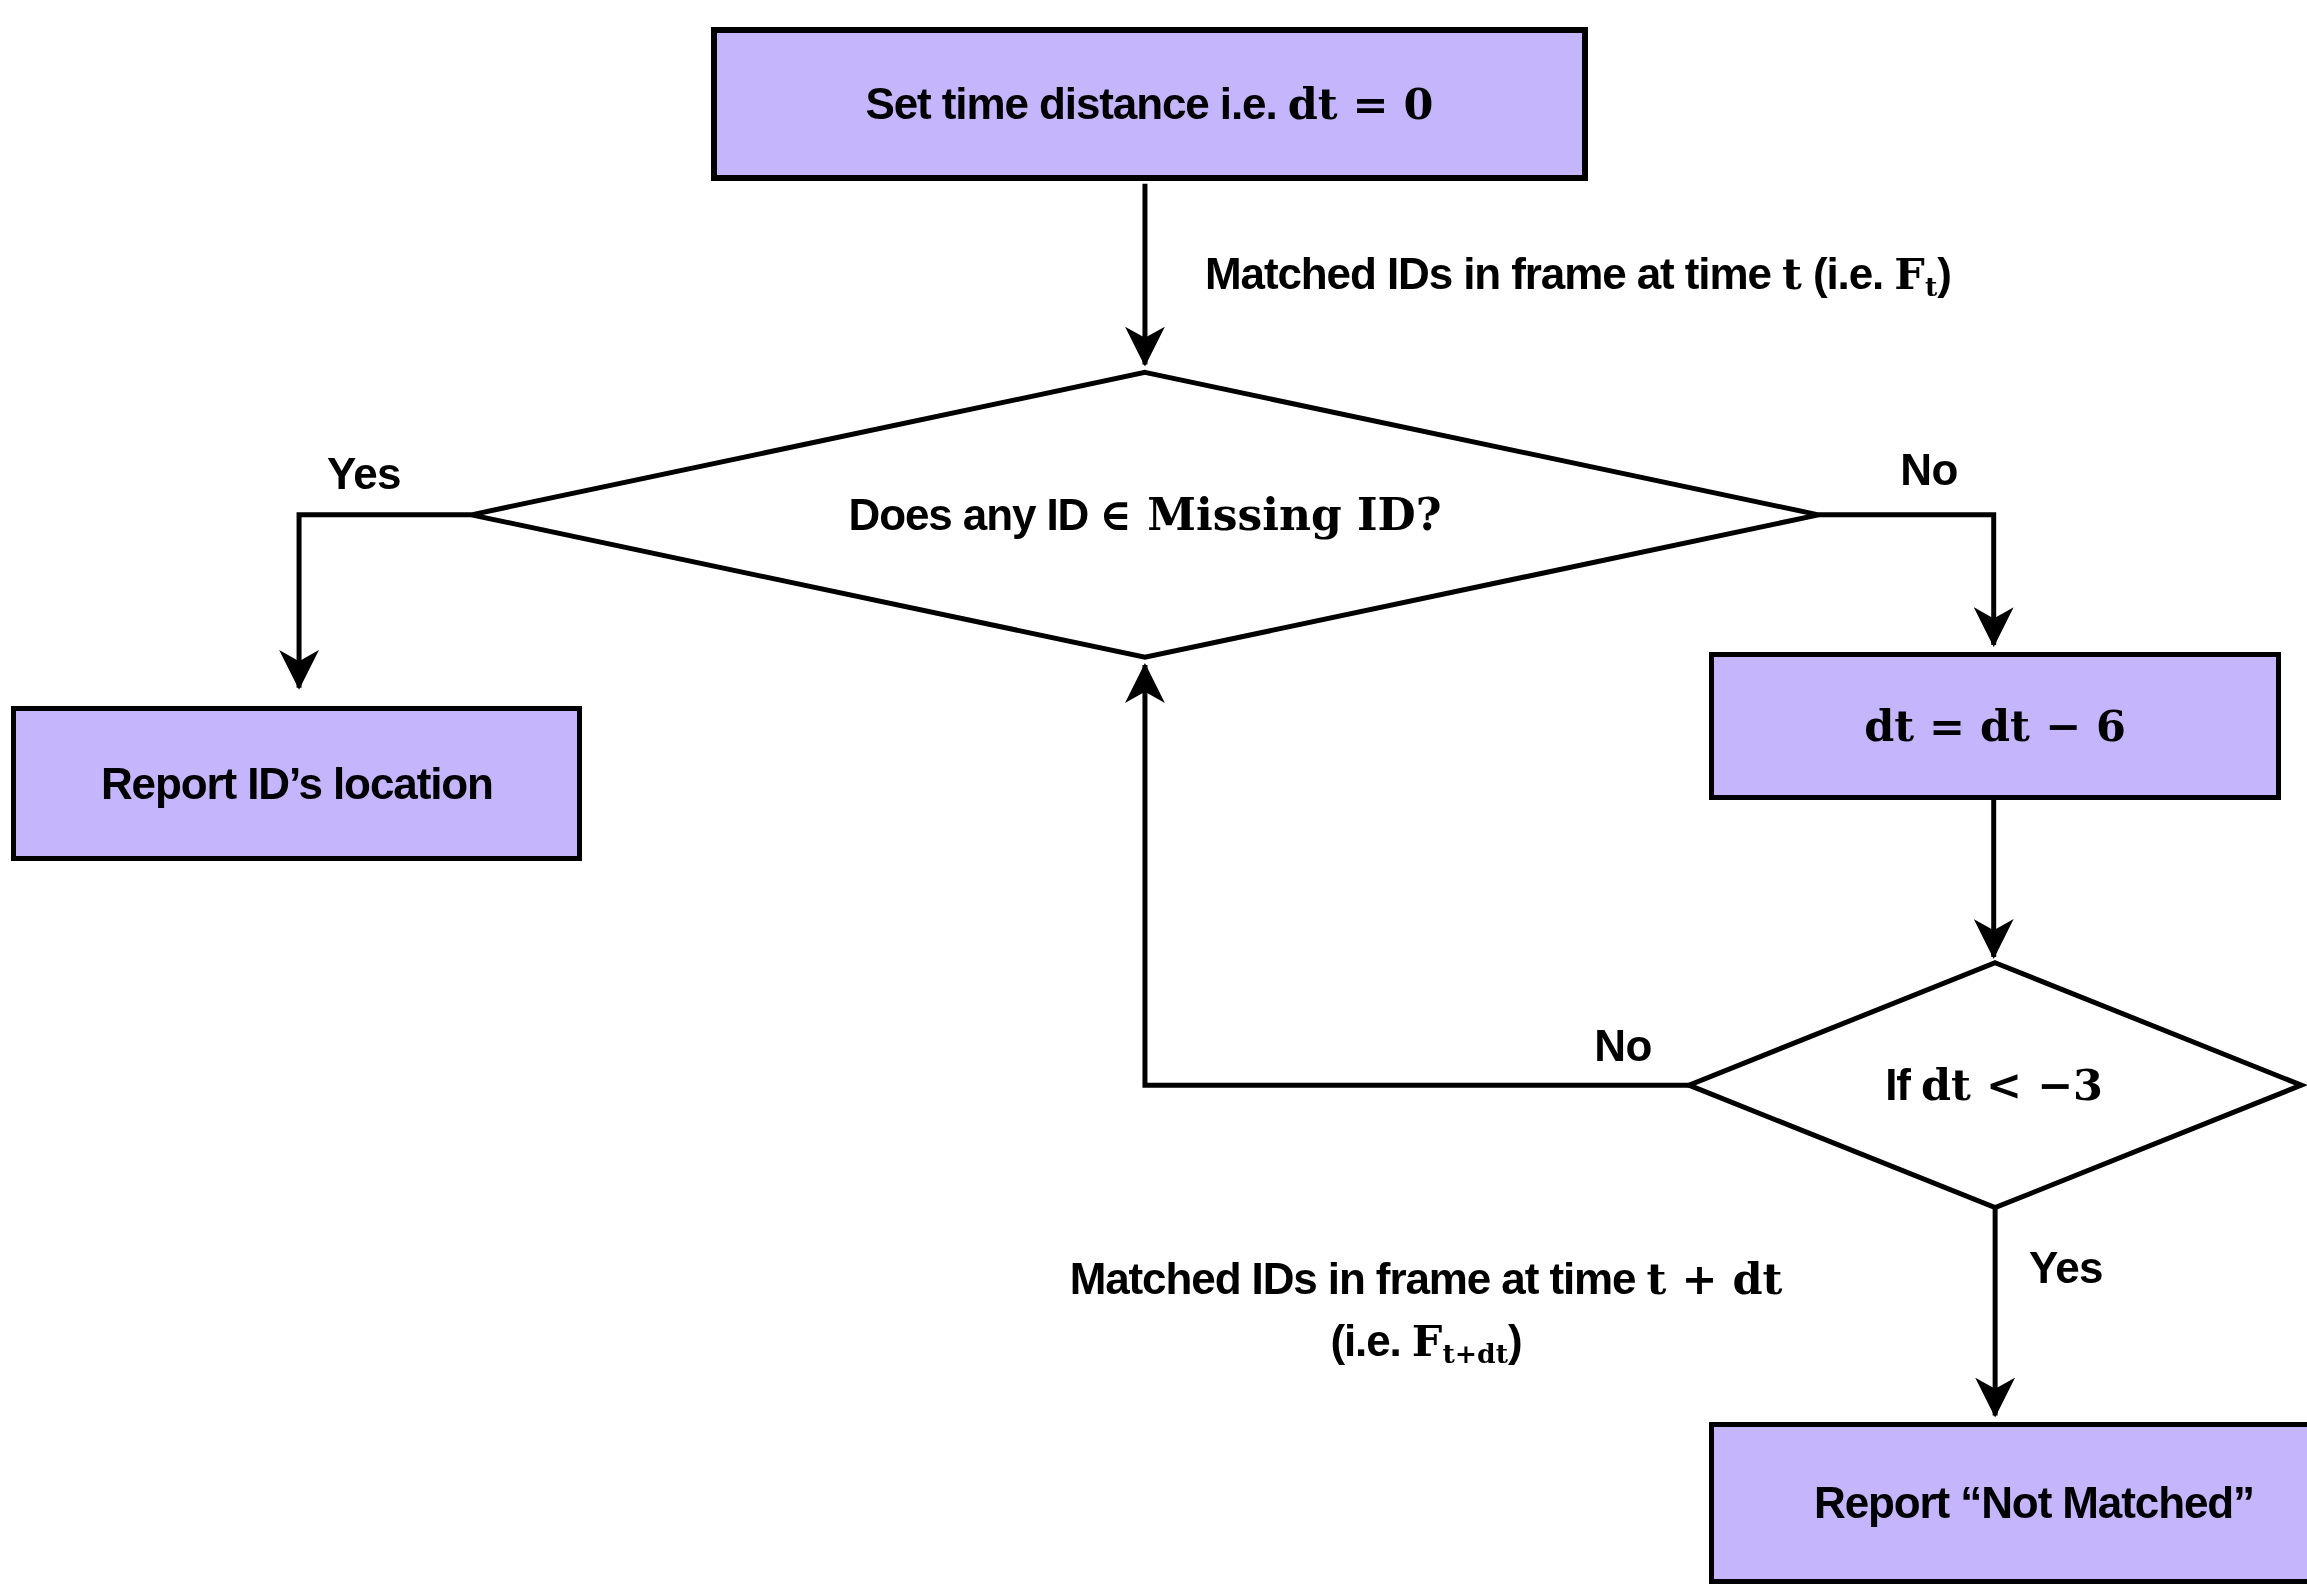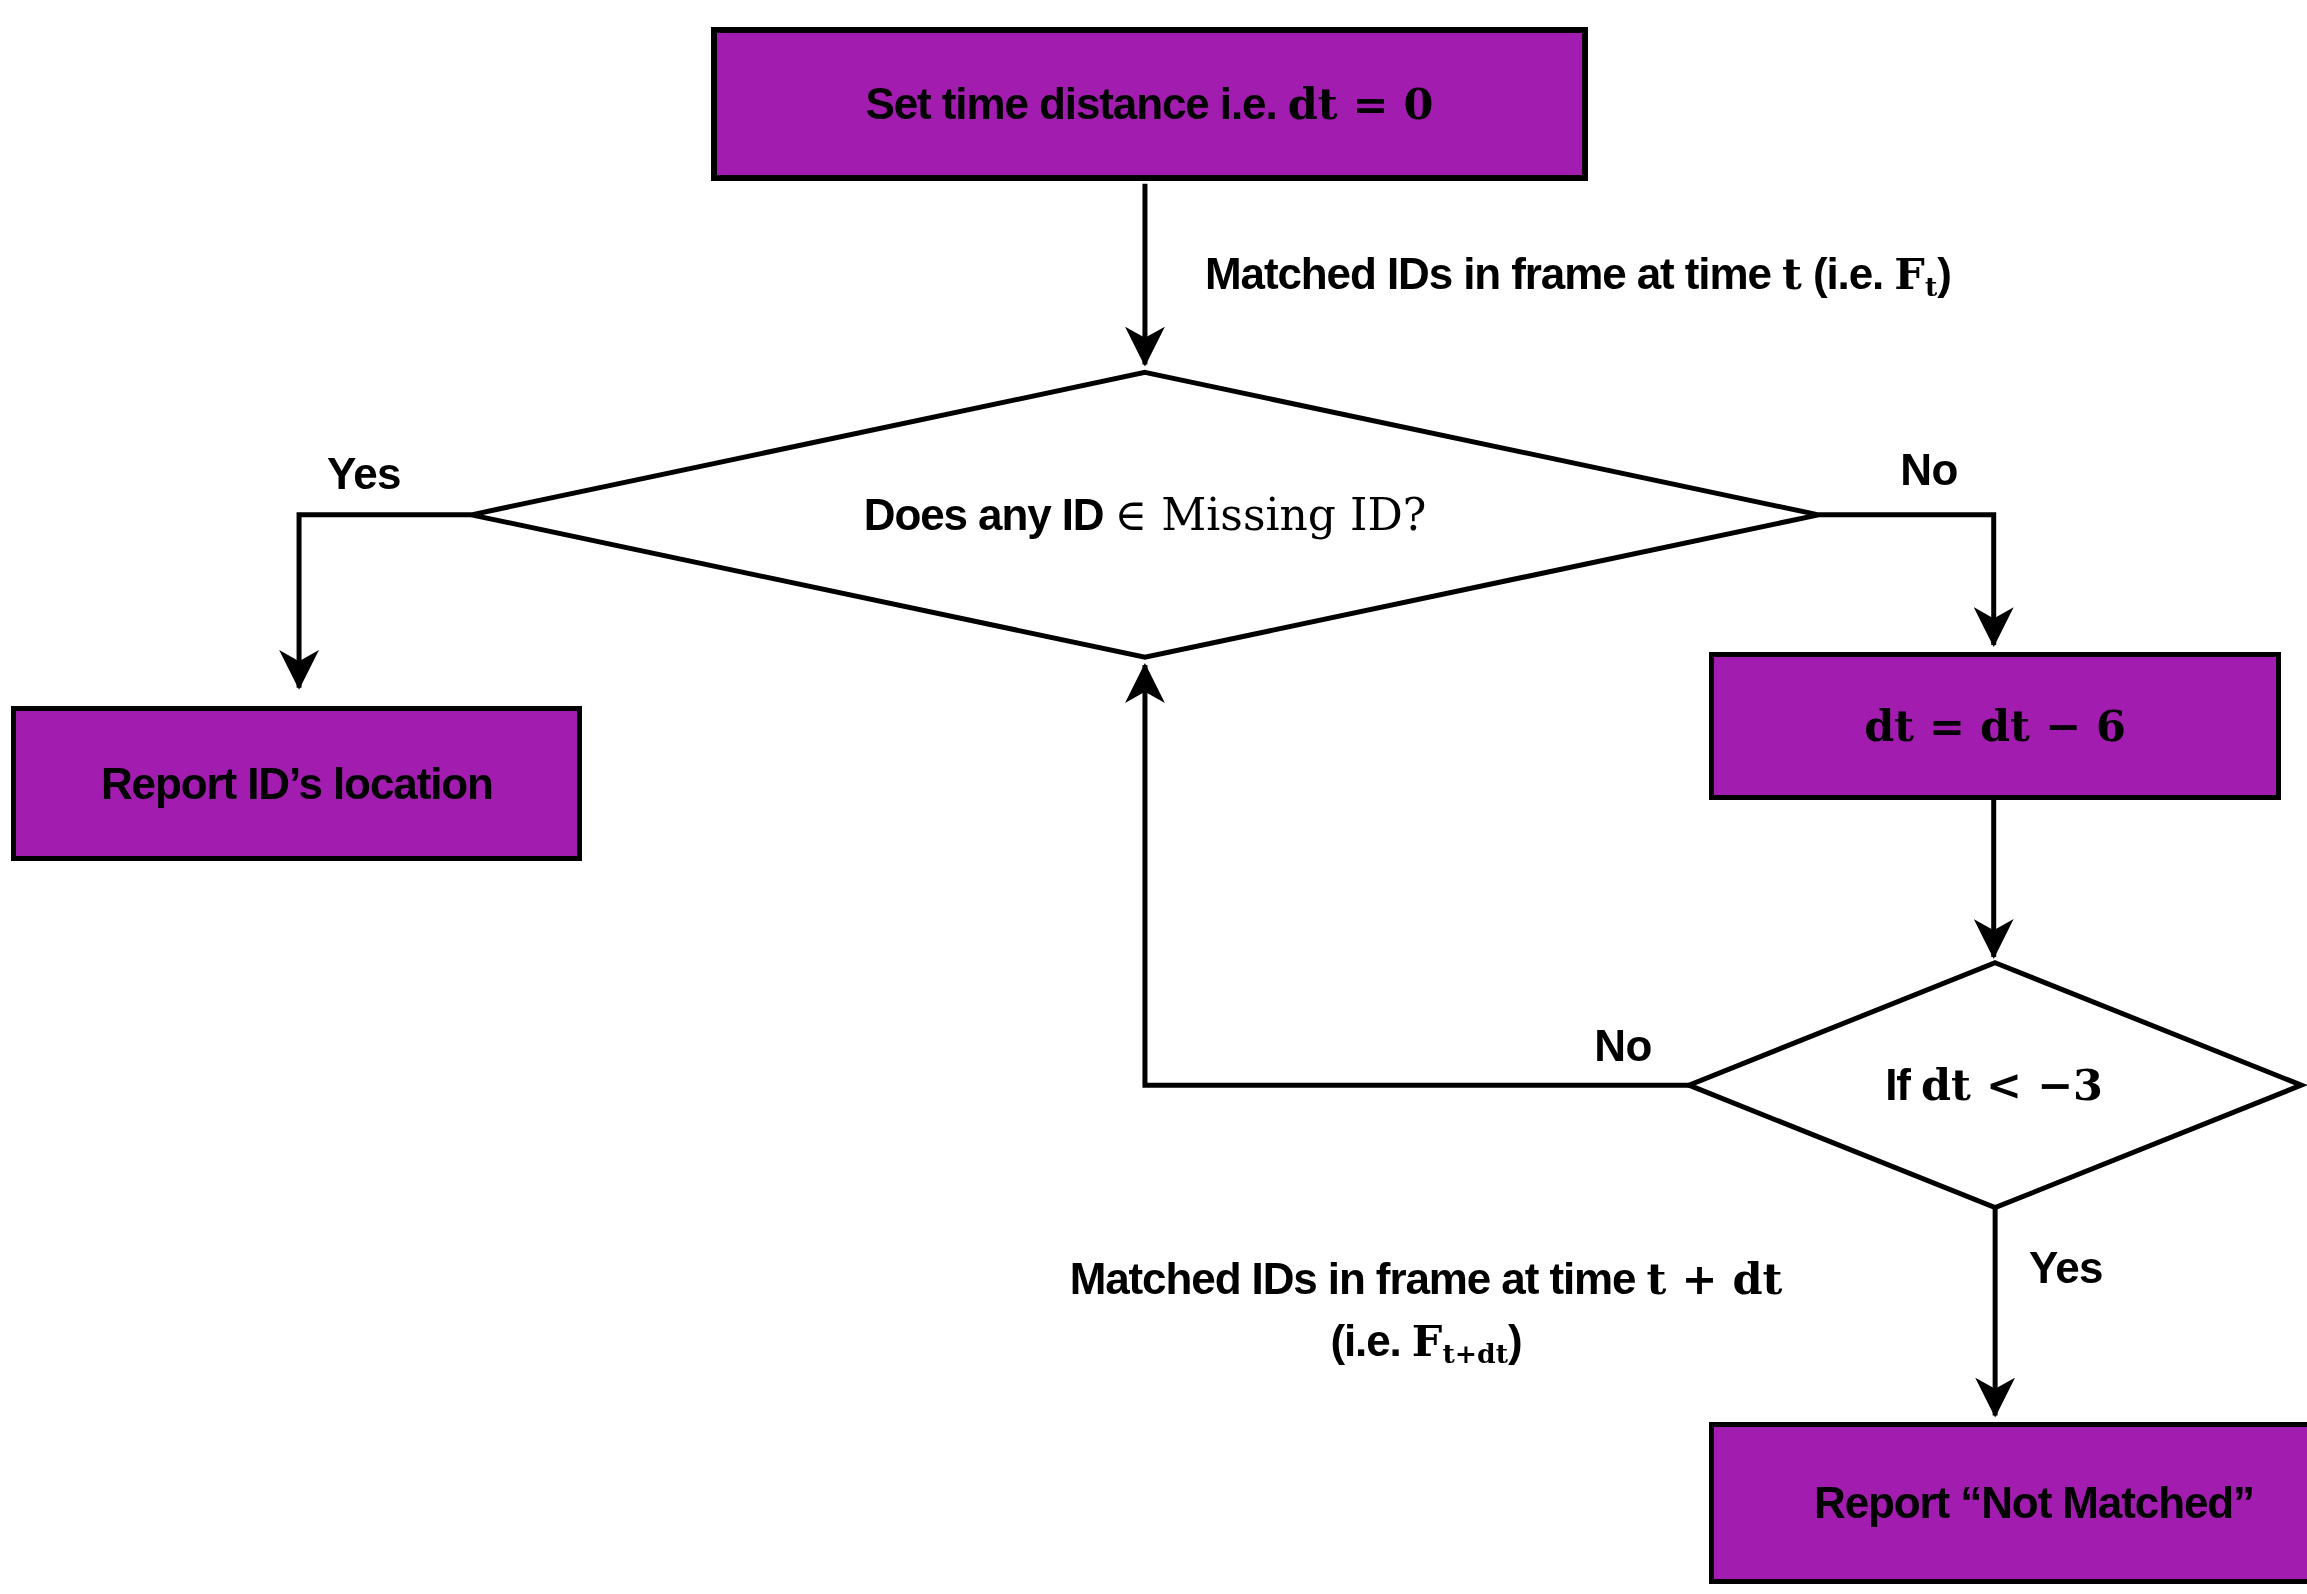--- a/index.html
+++ b/index.html
@@ -18,21 +18,21 @@
   .layer {
     position: absolute;
     left: 0;
     top: 0;
     width: 2307px;
     height: 1595px;
   }
   .node {
     position: absolute;
     box-sizing: border-box;
-    background: #a21caf;
+    background: #c4b5fd;
     border-style: solid;
     border-color: #000000;
     display: flex;
     align-items: center;
     justify-content: center;
   }
   .label {
     position: absolute;
     white-space: nowrap;
     color: #000000;
@@ -53,21 +53,21 @@
     letter-spacing: -1.1px;
   }
   .t-math {
     font-family: "DejaVu Serif", "Liberation Serif", serif;
     font-weight: 700;
     font-size: 43px;
     letter-spacing: 0;
   }
   .t-math-light {
     font-family: "DejaVu Serif", "Liberation Serif", serif;
-    font-weight: 400;
+    font-weight: 700;
     font-size: 44px;
     letter-spacing: 0;
   }
   .sub {
     font-size: 0.62em;
     vertical-align: -0.28em;
   }
   .edge-label {
     font-family: "Liberation Sans", sans-serif;
     font-weight: 700;

